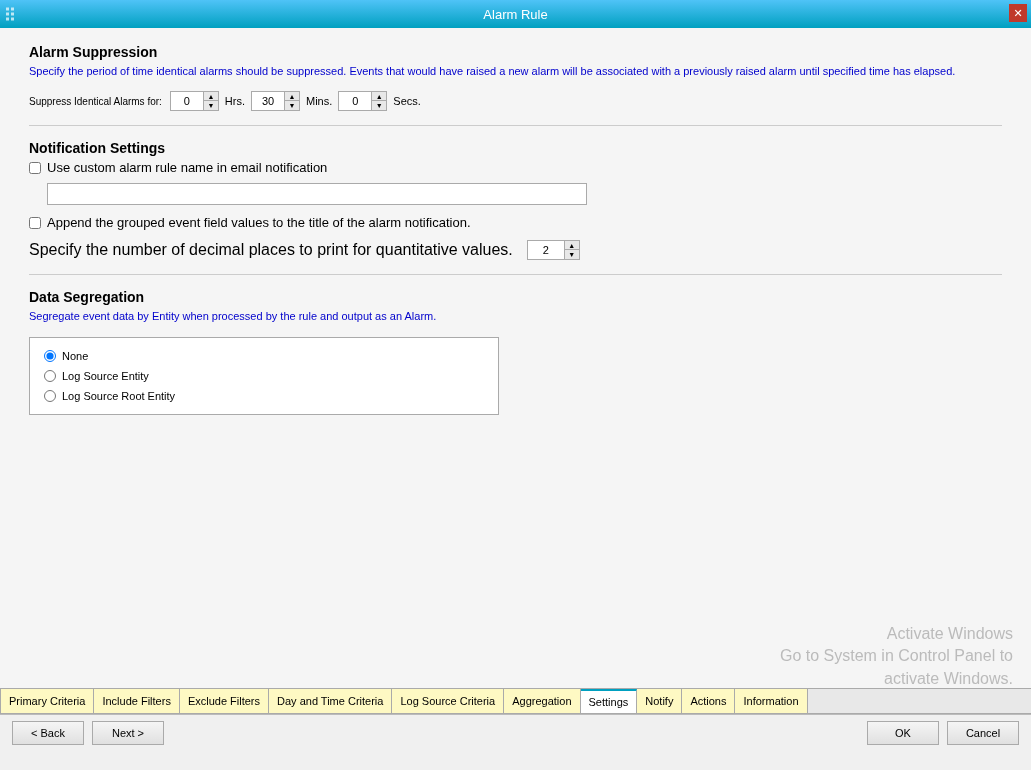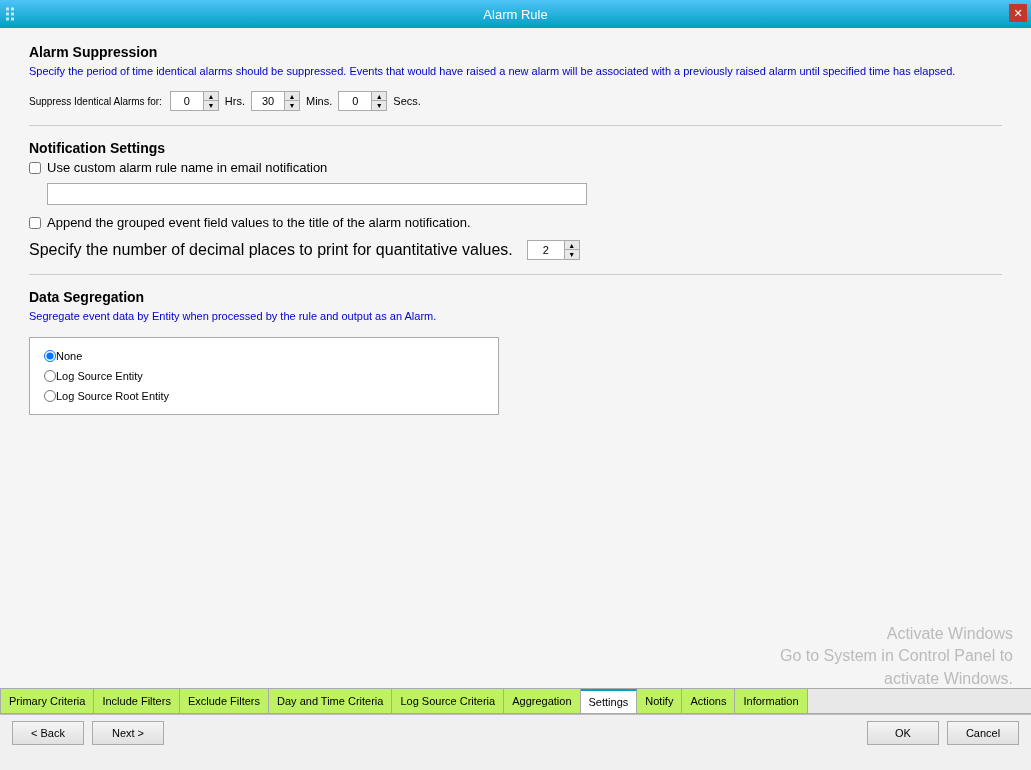--- a/index.html
+++ b/index.html
@@ -172,21 +172,21 @@
       border: 1px solid #aaa;
       background: #fff;
       width: 470px;
       padding: 12px 14px;
       margin-top: 8px;
     }
 
     .radio-row {
       display: flex;
       align-items: center;
-      gap: 0;
+      gap: 6px;
       margin-bottom: 8px;
     }
     .radio-row:last-child { margin-bottom: 0; }
     .radio-row input[type=radio] {
       width: 12px; height: 12px;
       cursor: pointer;
     }
     .radio-label {
       font-size: 11px;
       color: #000;
@@ -215,21 +215,21 @@
     }
     .tab-item {
       padding: 0 8px;
       font-size: 11px;
       color: #000;
       display: flex;
       align-items: center;
       border-right: 1px solid #aaa;
       cursor: pointer;
       white-space: nowrap;
-      background: #bef264;
+      background: #fef9c3;
     }
     .tab-item:first-child {
       border-left: 1px solid #aaa;
     }
     .tab-item.active {
       background: #fff;
       border-top: 2px solid #00a0c0;
     }
 
     

